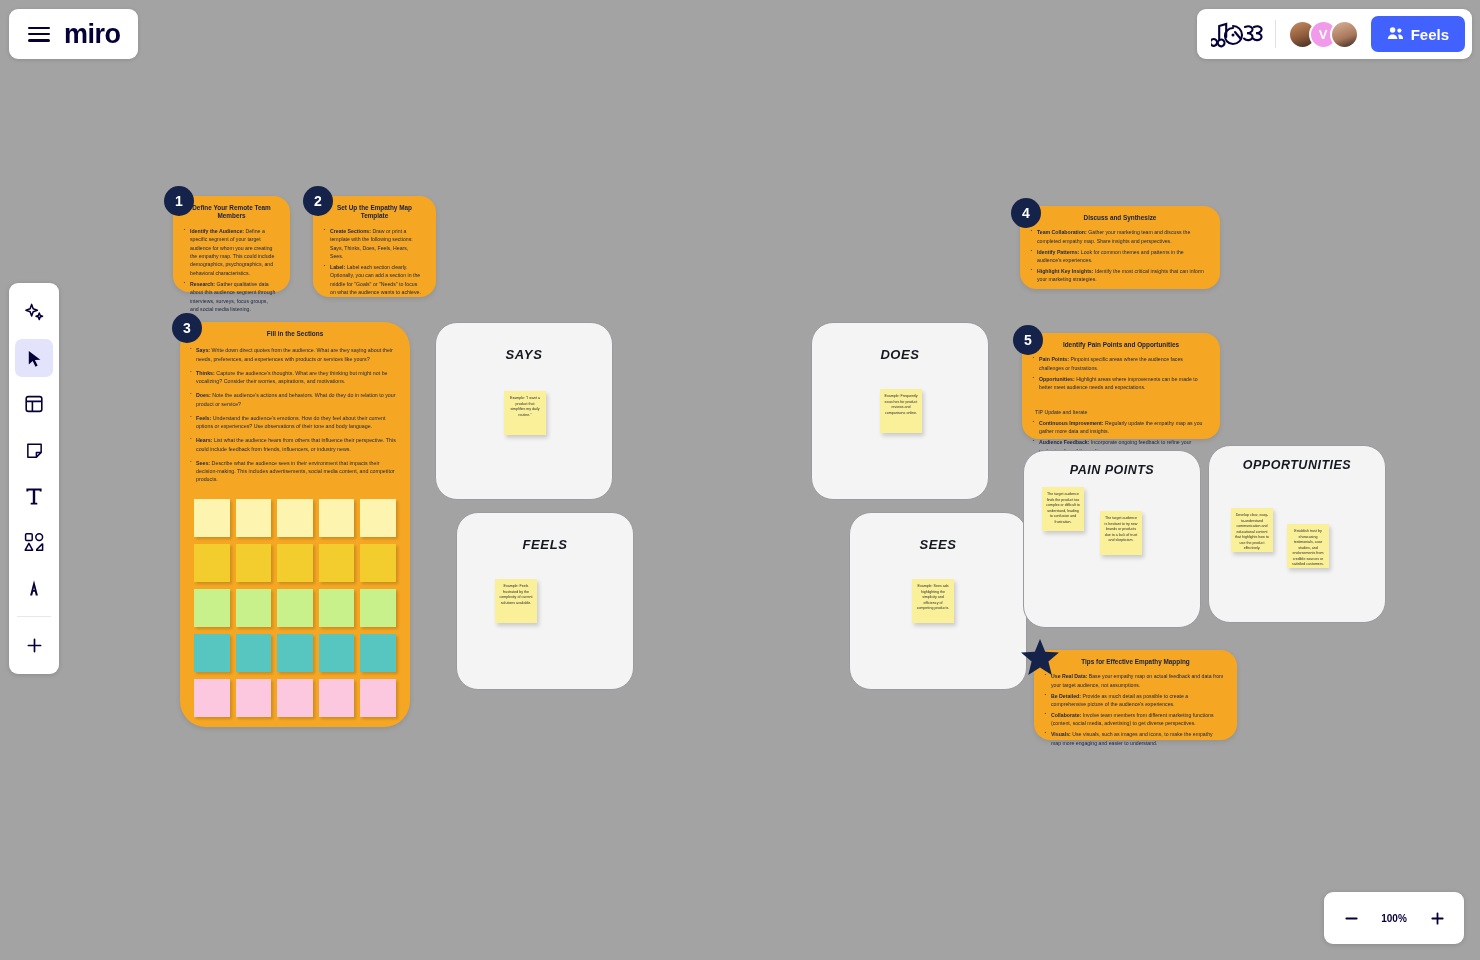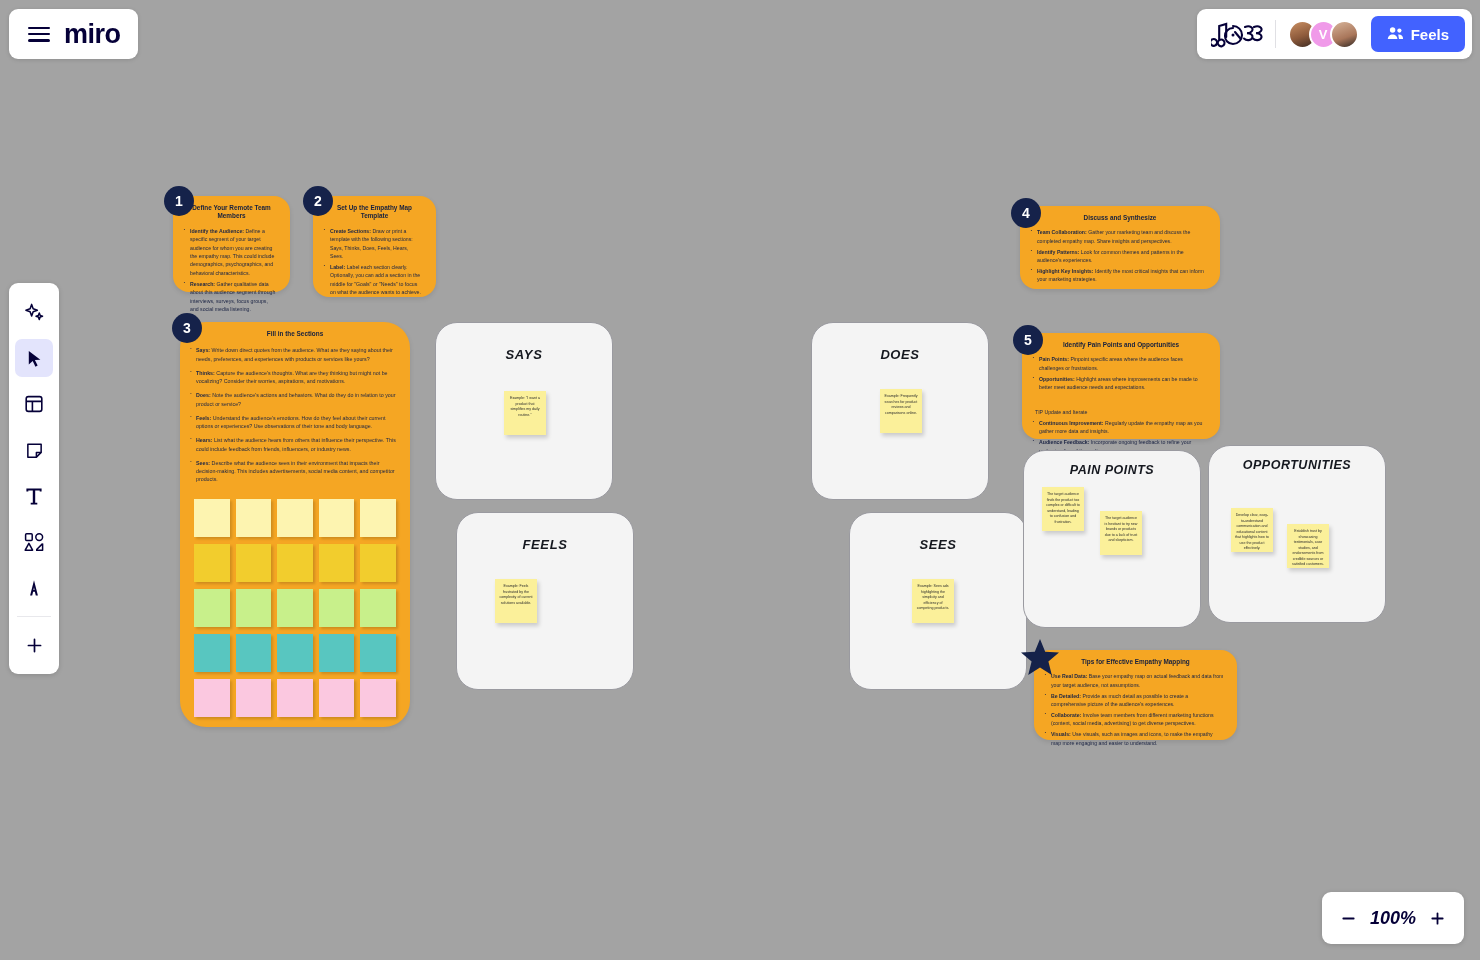--- a/index.html
+++ b/index.html
@@ -68,21 +68,21 @@
   .tool-sep { width: 34px; height: 1px; background: #e8e8ec; margin: 5px 0; }
 
   
   .zoombar {
     position: absolute; right: 16px; bottom: 16px;
     height: 52px; background: #fff; border-radius: 9px;
     display: flex; align-items: center; gap: 4px; padding: 0 10px;
     box-shadow: 0 1px 5px rgba(0,0,0,.15);
   }
   .zbtn { width: 34px; height: 34px; display: flex; align-items: center; justify-content: center; cursor: pointer; color: #050038; }
-  .zlabel { font-size: 18px; font-weight: 600; color: #050038; min-width: 44px; text-align: center; font-style: italic; }
+  .zlabel { font-size: 10px; font-weight: 600; color: #050038; min-width: 44px; text-align: center; }
 
   
   .card {
     position: absolute; background: #f5a623;
     border-radius: 16px; color: #1c2545;
     box-shadow: 0 2px 5px rgba(0,0,0,.10);
   }
   .card.big { border-radius: 26px; }
   .badge {
     position: absolute; width: 30px; height: 30px; border-radius: 50%;

